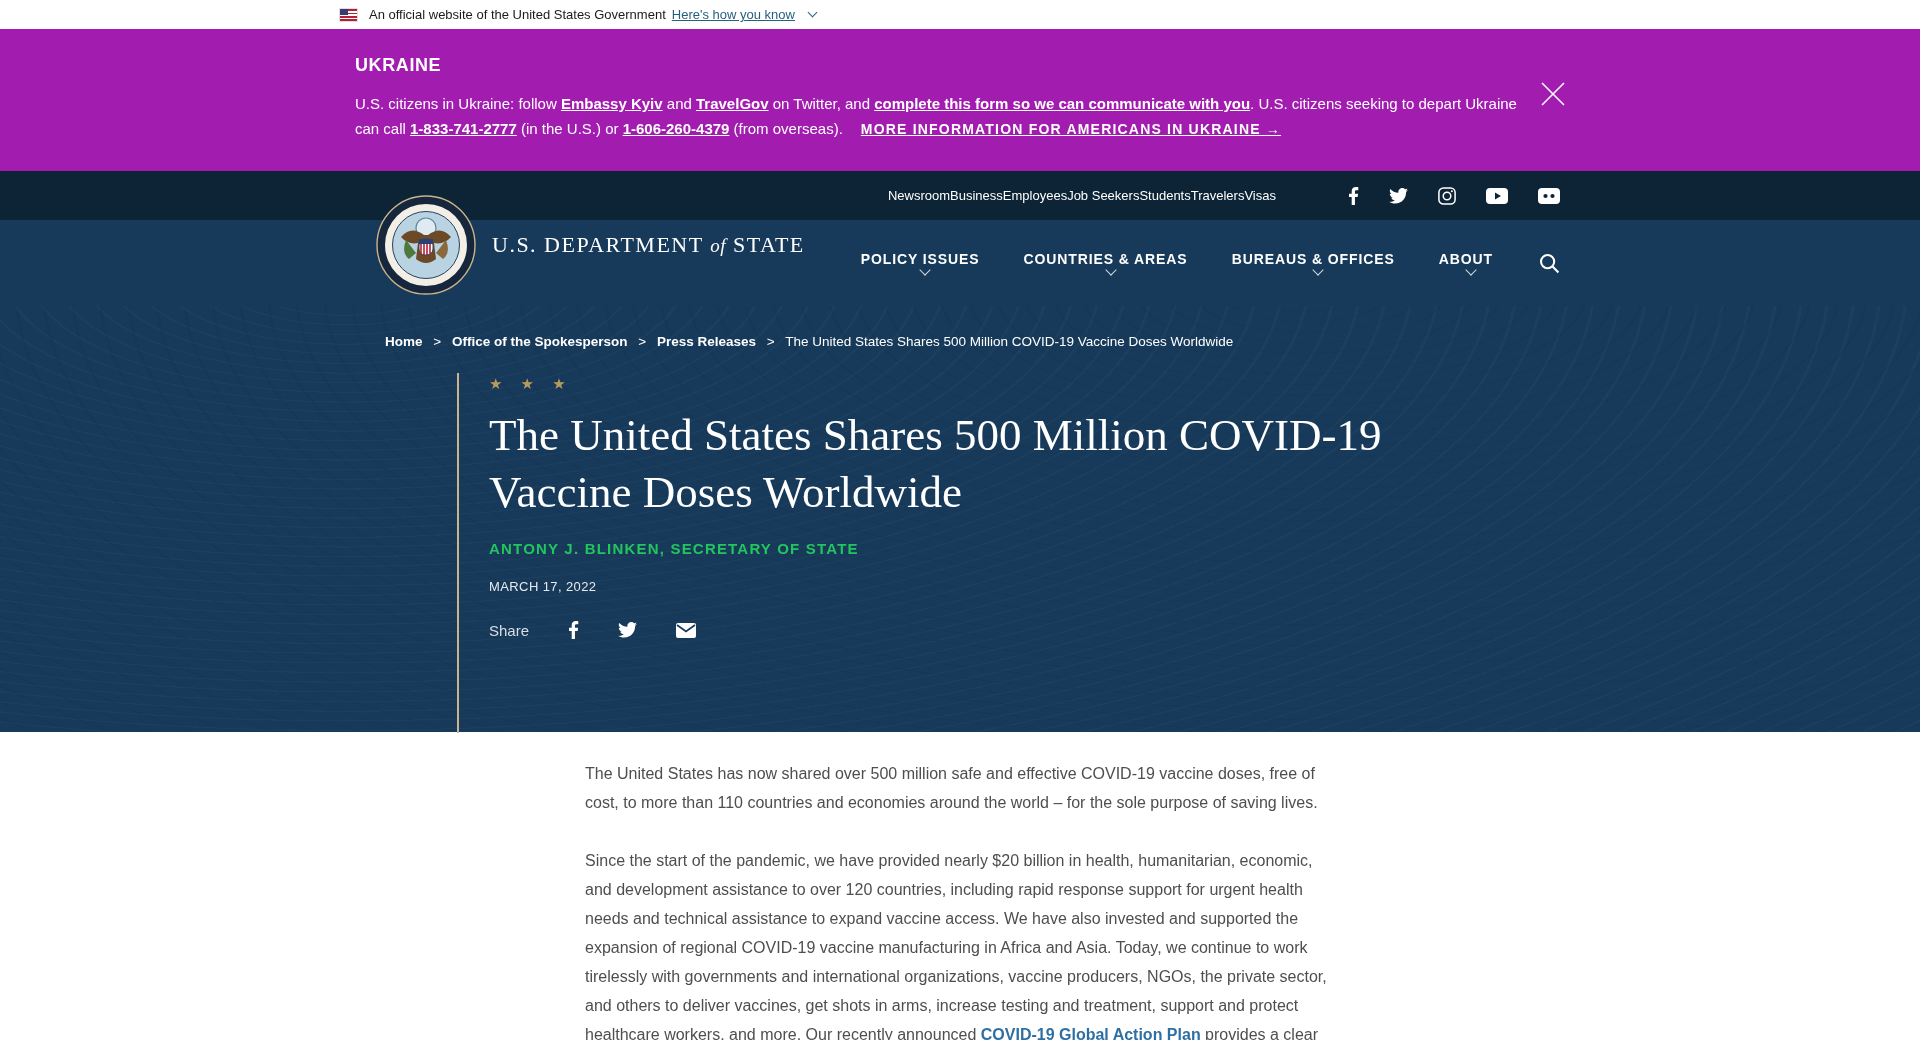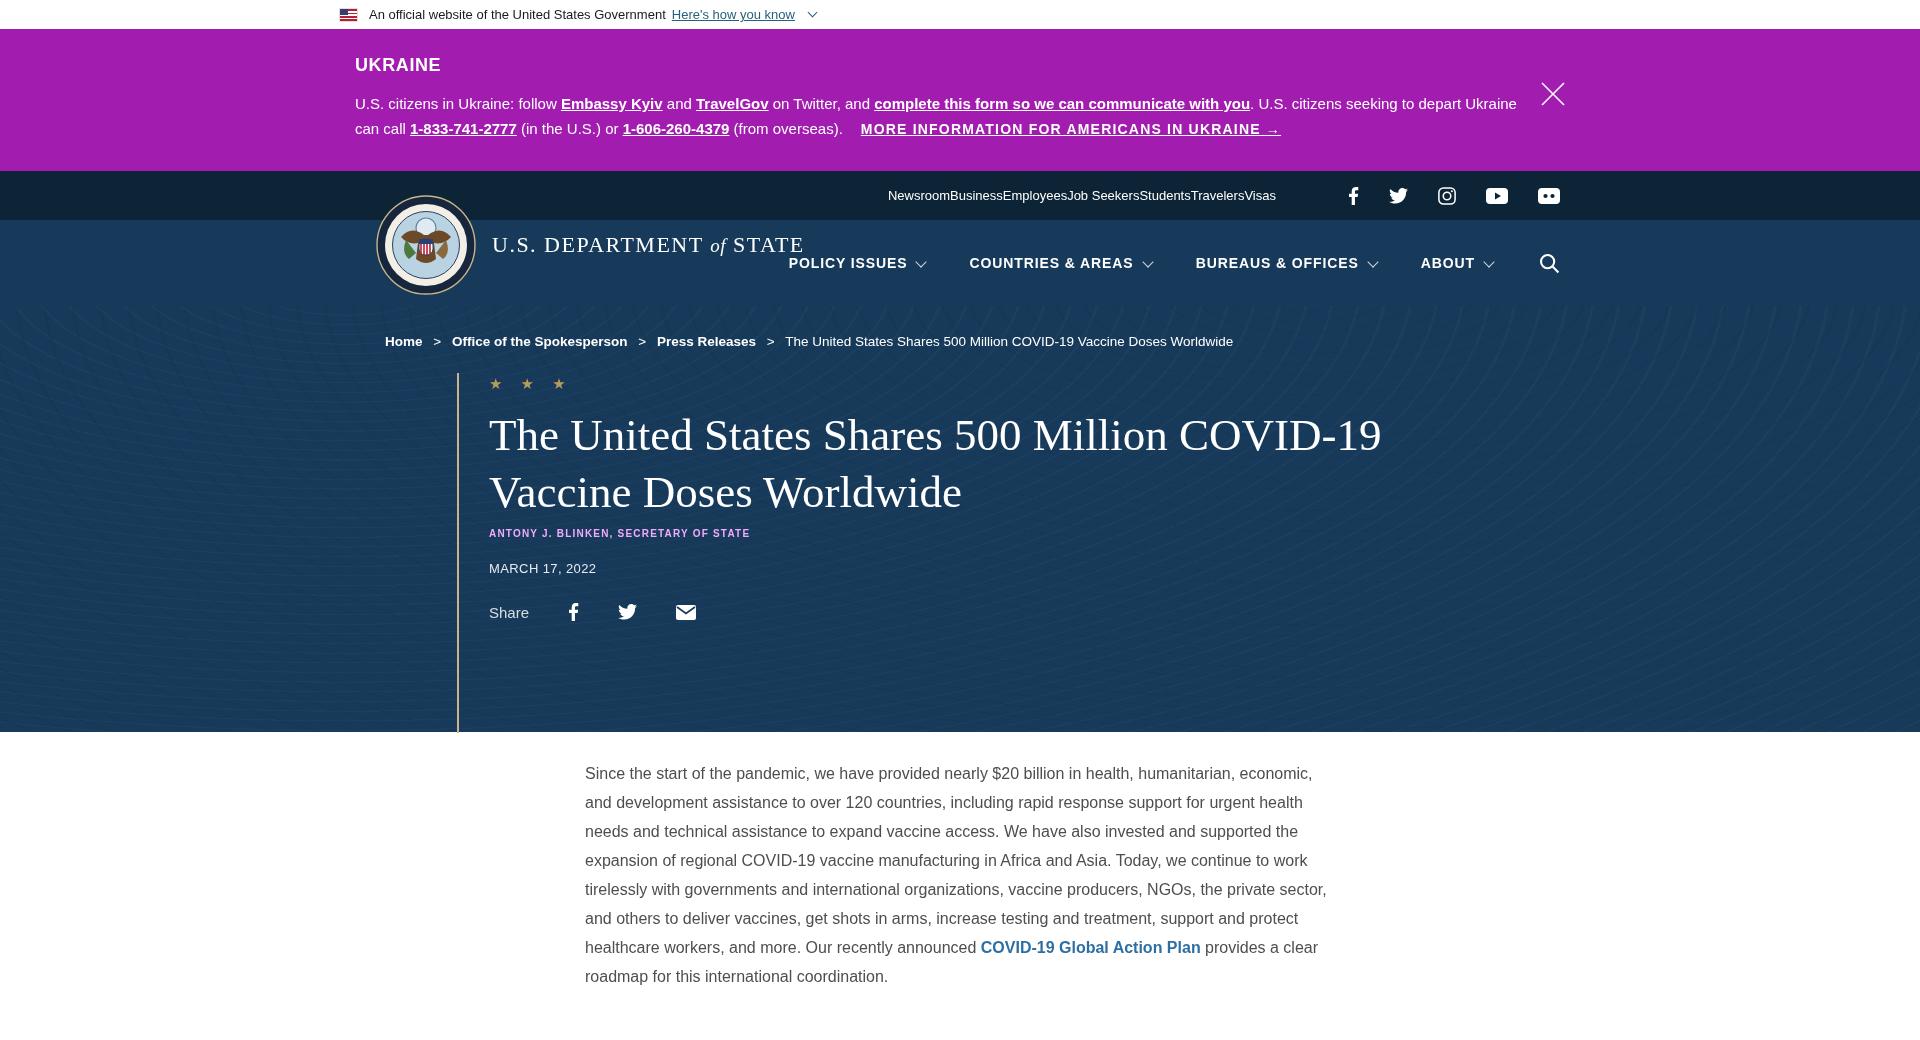--- a/index.html
+++ b/index.html
@@ -32,39 +32,39 @@
   .utility-nav { display:flex; font-size:13px; }
   .utility-nav span { color:#fff; cursor:pointer; }
   .social-nav { display:flex; gap:30px; margin-left:72px; align-items:center; }
   .social-nav .sicon { cursor:pointer; display:flex; align-items:center; }
   .header-main { height:86px; display:flex; align-items:center; }
   .logo { position:absolute; left:376px; top:24px; display:flex; align-items:center; gap:16px; cursor:pointer; z-index:3; }
   .seal { width:100px; height:100px; }
   .brand { color:#fff; font-family:"Liberation Serif", serif; font-size:22px; letter-spacing:1.5px; white-space:nowrap; }
   .brand i { font-size:19px; letter-spacing:.5px; }
   .main-nav { margin-left:auto; display:flex; align-items:center; gap:44px; padding-right:360px; }
-  .main-nav .nav-item { color:#fff; font-size:14px; font-weight:bold; letter-spacing:.9px; cursor:pointer; display:flex; align-items:center; }
+  .main-nav .nav-item { color:#fff; font-size:14px; font-weight:bold; letter-spacing:.9px; cursor:pointer; display:flex; align-items:center;flex-direction:column; }
   .main-nav .chev { color:#cfd8e0; margin-left:10px; width:8px; height:8px; border-width:1.4px; top:-1px; }
   .search-btn { margin-left:2px; cursor:pointer; display:flex; }
 
   
   .hero { position:relative; height:426px; background:#173a5a; }
   .hero::before { content:""; position:absolute; inset:0; pointer-events:none;
     background:
       repeating-radial-gradient(ellipse 140px 52px at 18% -30px, rgba(255,255,255,0.022) 0 3px, transparent 3px 26px),
       repeating-radial-gradient(ellipse 150px 56px at 68% -16px, rgba(0,0,0,0.05) 0 3px, transparent 3px 28px); }
   .breadcrumb { position:relative; z-index:2; padding:28px 0 0 385px; font-size:13.5px; color:#fff; }
   .breadcrumb a { color:#fff; font-weight:bold; cursor:pointer; }
   .breadcrumb .sep { margin:0 7px; font-weight:normal; }
   .article-header { position:relative; z-index:2; margin:24px 0 0 457px; height:360px; border-left:2px solid #c9b48c; padding-left:30px; }
   .stars { color:#b9995e; font-size:15px; letter-spacing:7px; padding-top:2px; }
   .article-title { margin-top:14px; max-width:980px; color:#fff; font-family:"Liberation Serif", serif; font-weight:400;
                    font-size:45px; line-height:57px; }
   .meta-type { margin-top:32px; color:#fff; font-size:14px; font-weight:bold; letter-spacing:1.7px; }
-  .meta-author { margin-top:7px; color:#f0abfc; font-size:10px; font-weight:bold; letter-spacing:1.2px; }
+  .meta-author { margin-top:19px; color:#22c55e; font-size:15px; font-weight:bold; letter-spacing:1.2px; }
   .meta-date { margin-top:22px; color:#e6eaee; font-size:13px; letter-spacing:.4px; }
   .share-row { margin-top:27px; display:flex; align-items:center; }
   .share-label { color:#d9dee3; font-size:15px; }
   .share-row .sicon { margin-left:39px; cursor:pointer; display:flex; }
 
   
   .content { background:#fff; padding:27px 0 0 585px; }
   .content p { width:758px; font-size:16px; line-height:29px; color:#4e4e4e; margin-bottom:29px; }
   .content a { color:#2e6fa3; font-weight:bold; text-decoration:none; cursor:pointer; }
 </style>
@@ -212,16 +212,17 @@
                 <rect width="20" height="15" rx="2" fill="#fff"></rect>
                 <path d="M1 2 L10 8.5 L19 2" fill="none" stroke="#173a5a" stroke-width="1.8"></path>
               </svg>
           </span>
         </div>
       </div>
     </div>
   </div>
 
   <div class="content">
+    <p>The United States has now shared over 500 million safe and effective COVID-19 vaccine doses, free of cost, to more than 110 countries and economies around the world – for the sole purpose of saving lives.</p>
     <p><span>Since the start of the pandemic, we have provided nearly $20 billion in health, humanitarian, economic, and development assistance to over 120 countries, including rapid response support for urgent health needs and technical assistance to expand vaccine access.  We have also invested and supported the expansion of regional COVID-19 vaccine manufacturing in Africa and Asia. Today, we continue to work tirelessly with governments and international organizations, vaccine producers, NGOs, the private sector, and others to deliver vaccines, get shots in arms, increase testing and treatment, support and protect healthcare workers, and more.  Our recently announced </span><a>COVID-19 Global Action Plan</a><span> provides a clear roadmap for this international coordination.</span></p>
   </div>
 
 </div>
 
 </body></html>

